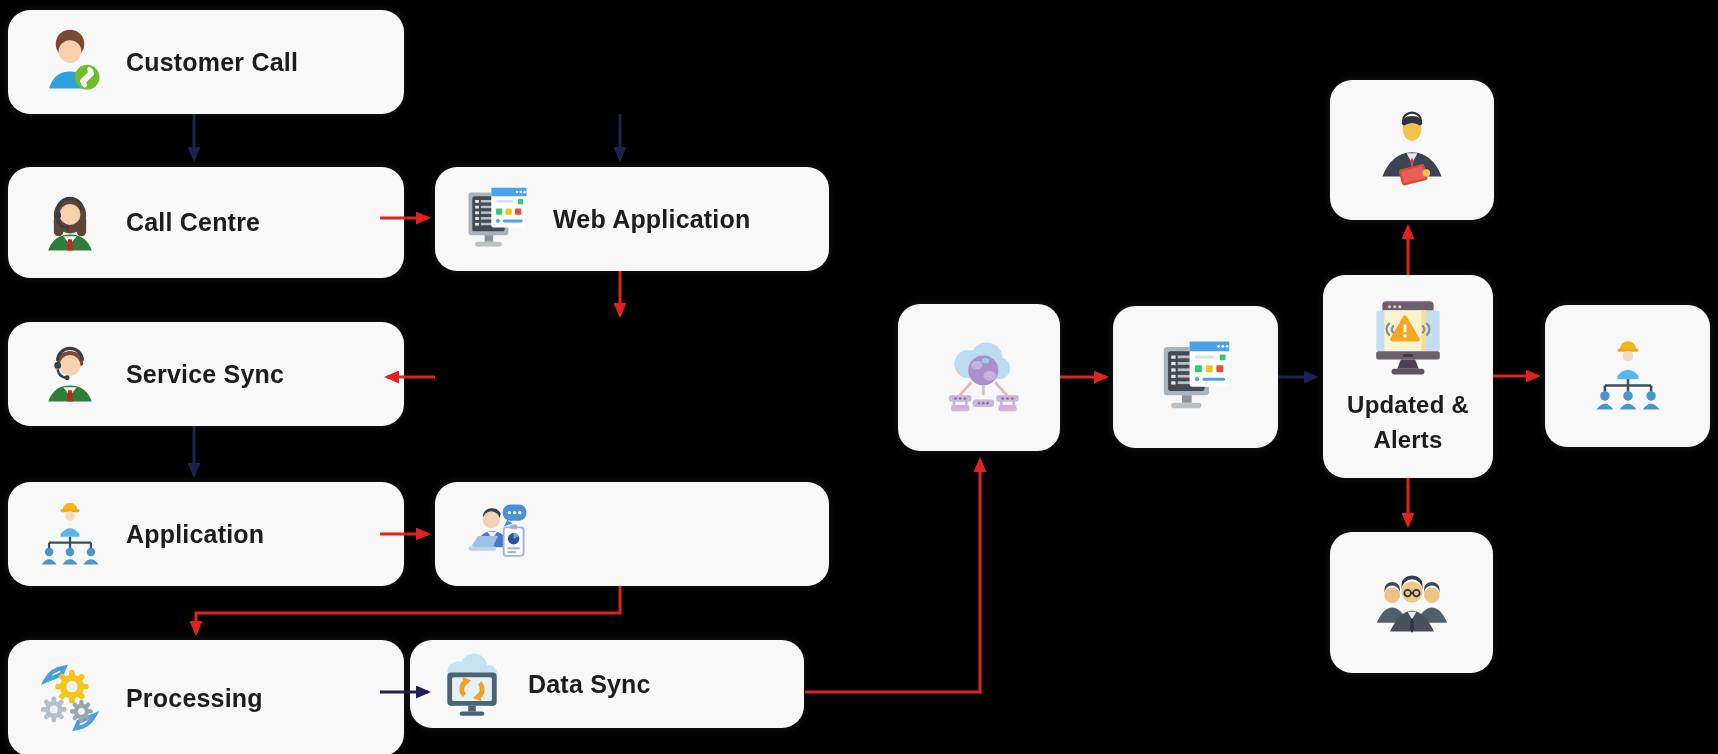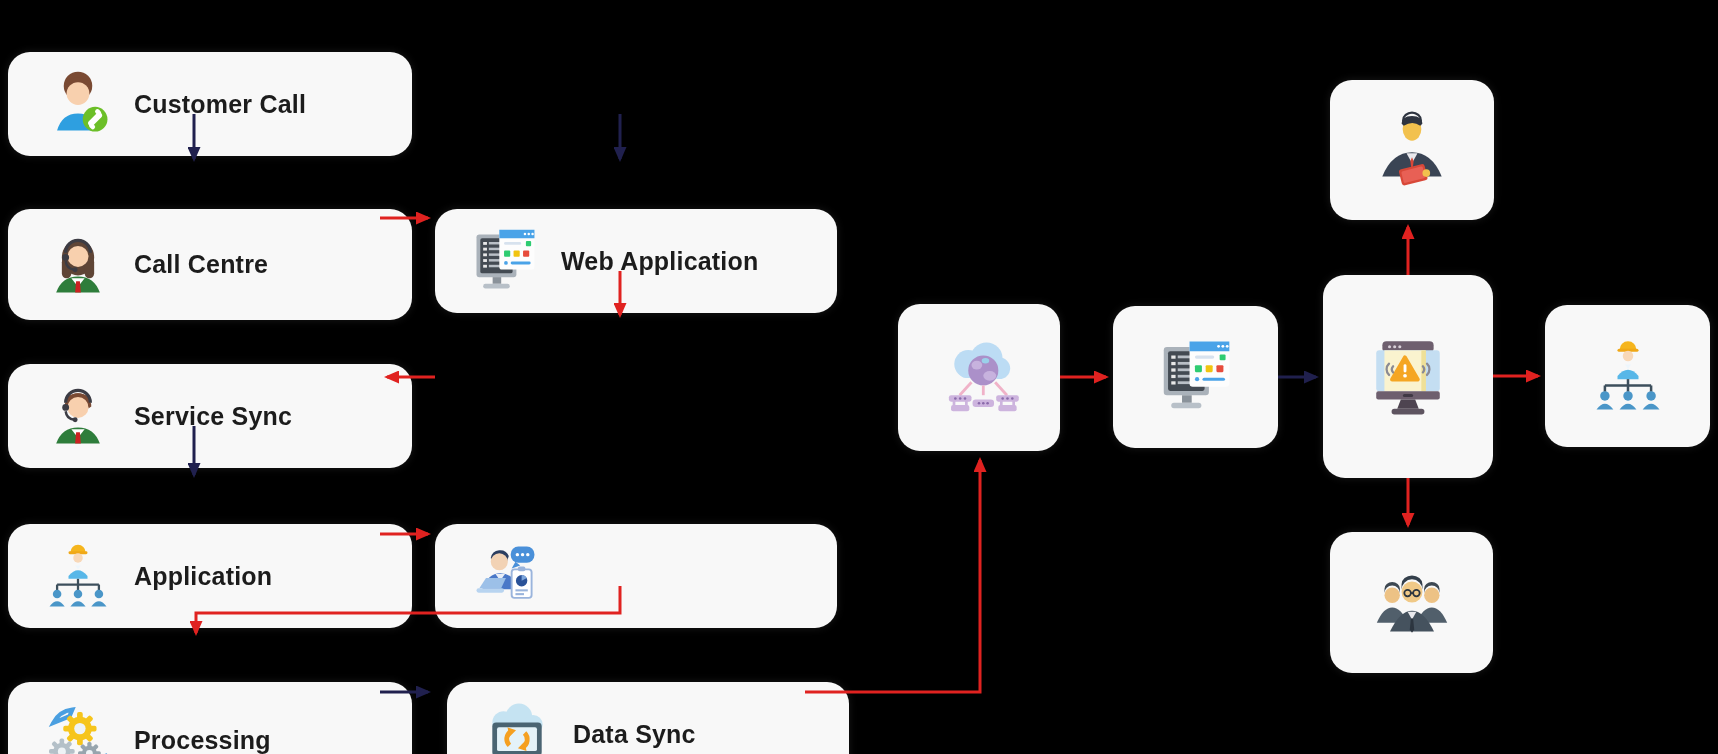--- a/index.html
+++ b/index.html
@@ -1,20 +1,20 @@
 <!DOCTYPE html>
 <html><head>
 <meta charset="utf-8">
 <style>
   html,body{margin:0;padding:0;background:#000;}
   #canvas{position:relative;width:1718px;height:754px;background:#000;overflow:hidden;
           font-family:"Liberation Sans",sans-serif;}
   .box{position:absolute;background:#f8f8f8;border-radius:22px;display:flex;align-items:center;
        box-shadow:0 0 9px rgba(255,255,255,0.10);}
-  .box.wide{padding-left:32px;gap:18px;margin-top:42px;}
+  .box.wide{padding-left:24px;gap:18px;}
   .box.square{justify-content:center;}
   .box.col{flex-direction:column;justify-content:center;gap:10px;}
   .label{font-size:25px;font-weight:700;color:#1c1c1c;letter-spacing:.2px;}
   .label.center{text-align:center;font-size:24px;line-height:1.45;width:150px;}
   .icon{display:flex;align-items:center;justify-content:center;flex:0 0 auto;}
   #wires{position:absolute;left:0;top:0;pointer-events:none;}
 </style>
 </head>
 <body>
 
@@ -268,21 +268,21 @@
         <rect x="47" y="33" width="21" height="30" rx="3" fill="#fff" stroke="#9ab4dc" stroke-width="2"></rect>
         <rect x="53.5" y="30" width="8" height="5" rx="2" fill="#9ab4dc"></rect>
         <circle cx="57.5" cy="45" r="6" fill="#2a5298"></circle>
         <path d="M57.5 45 L57.5 39 A6 6 0 0 1 63 42 Z" fill="#7da6dc"></path>
         <rect x="51" y="54" width="13" height="2.2" fill="#9ab4dc"></rect>
         <rect x="51" y="58" width="9" height="2.2" fill="#9ab4dc"></rect>
       </svg>
     </span>
   </div>
 
-  <div class="box wide" style="left:447px;top:640px;width:370px;height:104px">
+  <div class="box wide" style="left:410px;top:640px;width:370px;height:88px">
     <span class="icon">
       <svg width="76" height="76" viewBox="0 0 80 80">
         <circle cx="26" cy="28" r="12" fill="#c5e3f2"></circle>
           <circle cx="42" cy="22" r="14" fill="#c5e3f2"></circle>
         <circle cx="57" cy="30" r="10" fill="#c5e3f2"></circle>
           <rect x="19" y="24" width="45" height="14" fill="#c5e3f2"></rect>
         <rect x="14" y="28" width="52" height="35" rx="4" fill="#4a6472"></rect>
         <rect x="19" y="33" width="42" height="25" rx="2" fill="#e4f2f8"></rect>
         <g stroke="#f5a020" stroke-width="5" fill="none">
           <path d="M32 52 A9.5 9.5 0 0 1 34 37"></path>
@@ -331,20 +331,21 @@
             <path d="M28.5 29.5 a4.5 4.5 0 0 0 0 6"></path>
           <path d="M61.5 27 a7.5 7.5 0 0 1 0 11"></path>
             <path d="M57.5 29.5 a4.5 4.5 0 0 1 0 6"></path>
         </g>
         <rect x="12" y="54" width="62" height="8" rx="2" fill="#6e5f6e"></rect>
         <rect x="38" y="56.6" width="10" height="3" rx="1.5" fill="#403844"></rect>
         <path d="M36 62 h14 l3.5 9 h-21 z" fill="#4e4450"></path>
         <rect x="27" y="71" width="32" height="5.5" rx="2.7" fill="#5e5460"></rect>
       </svg>
     </span>
+    <span class="label center">Updated &amp; Alerts</span>
   </div>
 
   <div class="box square" style="left:1330px;top:80px;width:164px;height:140px">
     <span class="icon">
       <svg width="88" height="88" viewBox="0 0 80 80">
         <ellipse cx="40" cy="21" rx="8.5" ry="10.5" fill="#f2c14e"></ellipse>
         <path d="M31 18 a9 11 0 0 1 18 0 l0 -5 a9 8 0 0 0 -18 0 z" fill="#2e3440"></path>
         <path d="M30.5 16 q0 -7 9.5 -7 q9.5 0 9.5 7 l-2 2 q-7 -5 -15 0 z" fill="#2e3440"></path>
         <path d="M13 64 q9 -22 27 -22 q18 0 27 22 z" fill="#3a4454"></path>
         <path d="M35 43 l5 9 l5 -9 z" fill="#e8e8ec"></path>

